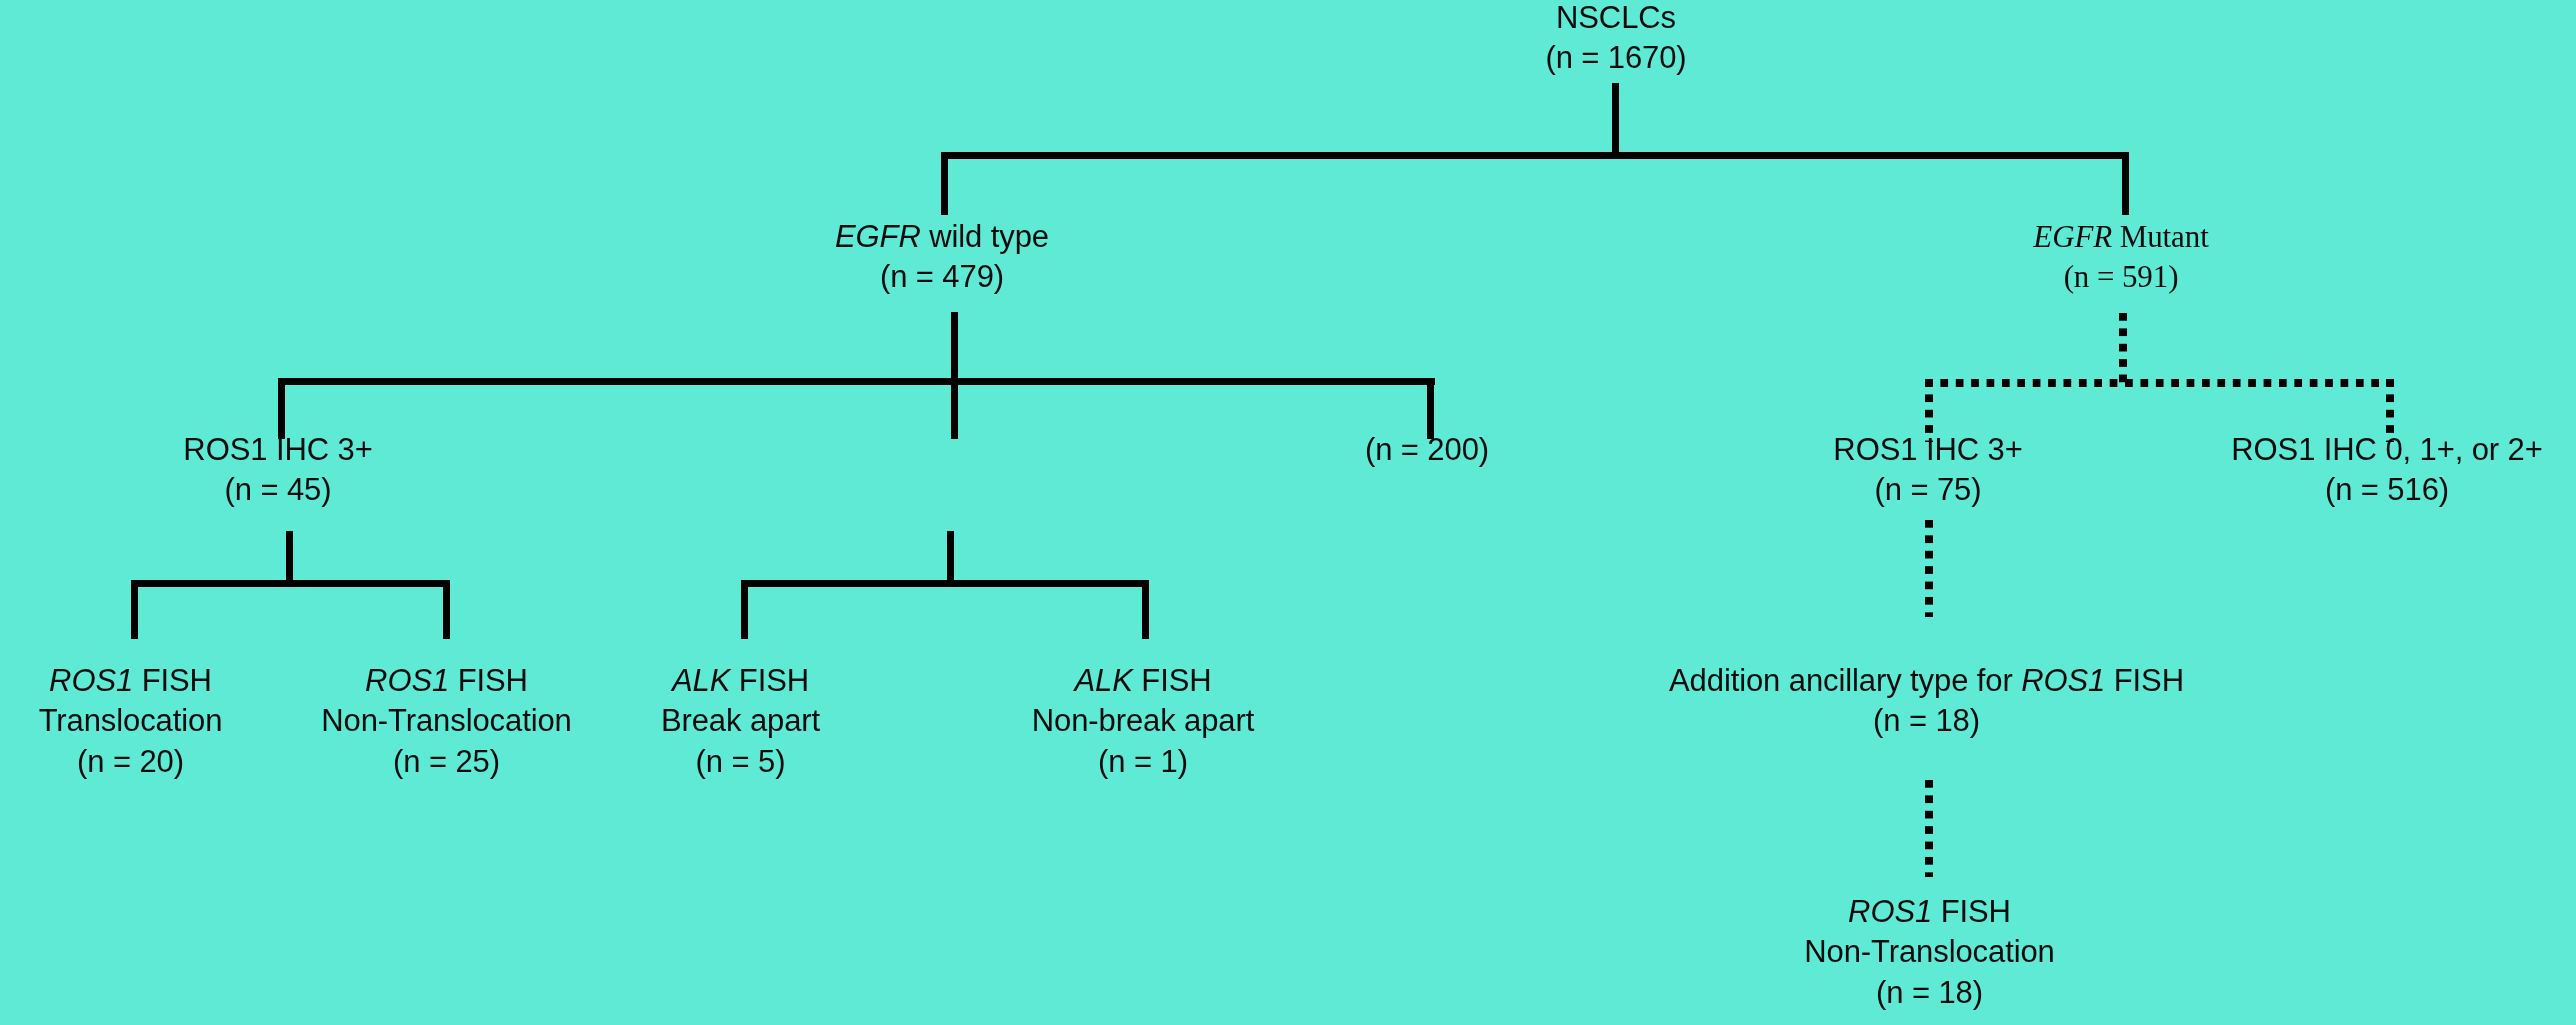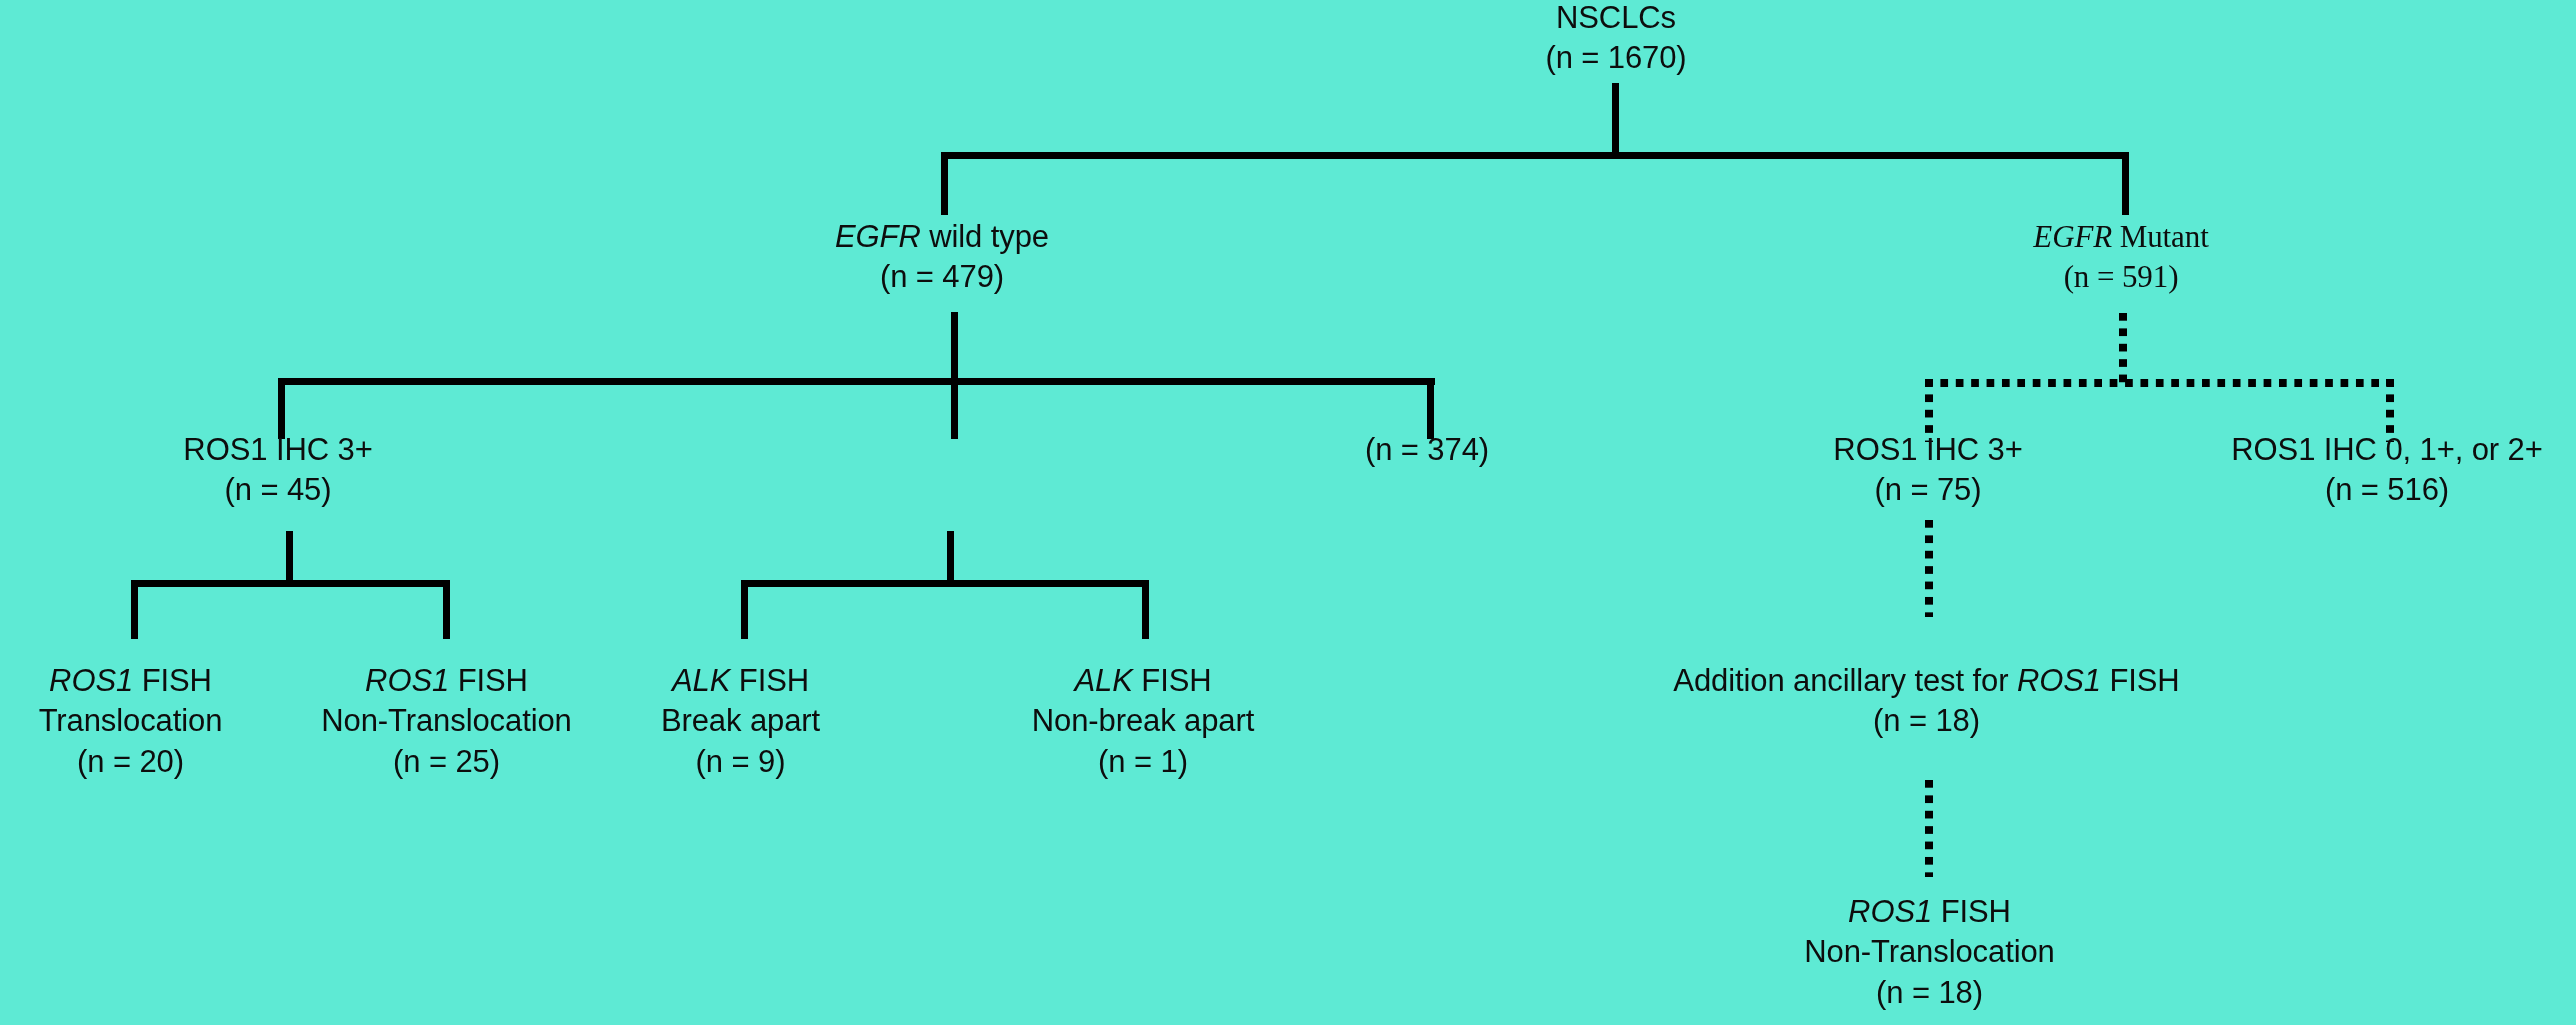--- a/index.html
+++ b/index.html
@@ -91,21 +91,21 @@
   <div class="vdot" style="left:1925px; top:379px; height:63px;"></div>
   <div class="vdot" style="left:2386px; top:379px; height:63px;"></div>
 
   <div class="node" style="left:160px; top:430px; width:236px;">
     <span class="ln">ROS1 IHC 3+</span>
     <span class="ln">(n = 45)</span>
   </div>
 
 
   <div class="node" style="left:1102px; top:430px; width:650px;">
-    <span class="ln">(n = 374)</span>
+    <span class="ln">(n = 200)</span>
   </div>
 
   <div class="node" style="left:1810px; top:430px; width:236px;">
     <span class="ln">ROS1 IHC 3+</span>
     <span class="ln">(n = 75)</span>
   </div>
 
   <div class="node" style="left:2183px; top:430px; width:408px;">
     <span class="ln">ROS1 IHC 0, 1+, or 2+</span>
     <span class="ln">(n = 516)</span>
@@ -131,31 +131,31 @@
 
   <div class="node" style="left:272px; top:661px; width:349px;">
     <span class="ln"><em class="it">ROS1</em><span> FISH</span></span>
     <span class="ln">Non-Translocation</span>
     <span class="ln">(n = 25)</span>
   </div>
 
   <div class="node" style="left:581px; top:661px; width:319px;">
     <span class="ln"><em class="it">ALK</em><span> FISH</span></span>
     <span class="ln">Break apart</span>
-    <span class="ln">(n = 9)</span>
+    <span class="ln">(n = 5)</span>
   </div>
 
   <div class="node" style="left:966px; top:661px; width:354px;">
     <span class="ln"><em class="it">ALK</em><span> FISH</span></span>
     <span class="ln">Non-break apart</span>
     <span class="ln">(n = 1)</span>
   </div>
 
   <div class="node" style="left:1572px; top:661px; width:709px;">
-    <span class="ln"><span>Addition ancillary test for </span><em class="it">ROS1</em><span> FISH</span></span>
+    <span class="ln"><span>Addition ancillary type for </span><em class="it">ROS1</em><span> FISH</span></span>
     <span class="ln">(n = 18)</span>
   </div>
 
   <div class="vdot" style="left:1925px; top:780px; height:97px;"></div>
 
   <div class="node" style="left:1755px; top:892px; width:349px;">
     <span class="ln"><em class="it">ROS1</em><span> FISH</span></span>
     <span class="ln">Non-Translocation</span>
     <span class="ln">(n = 18)</span>
   </div>

